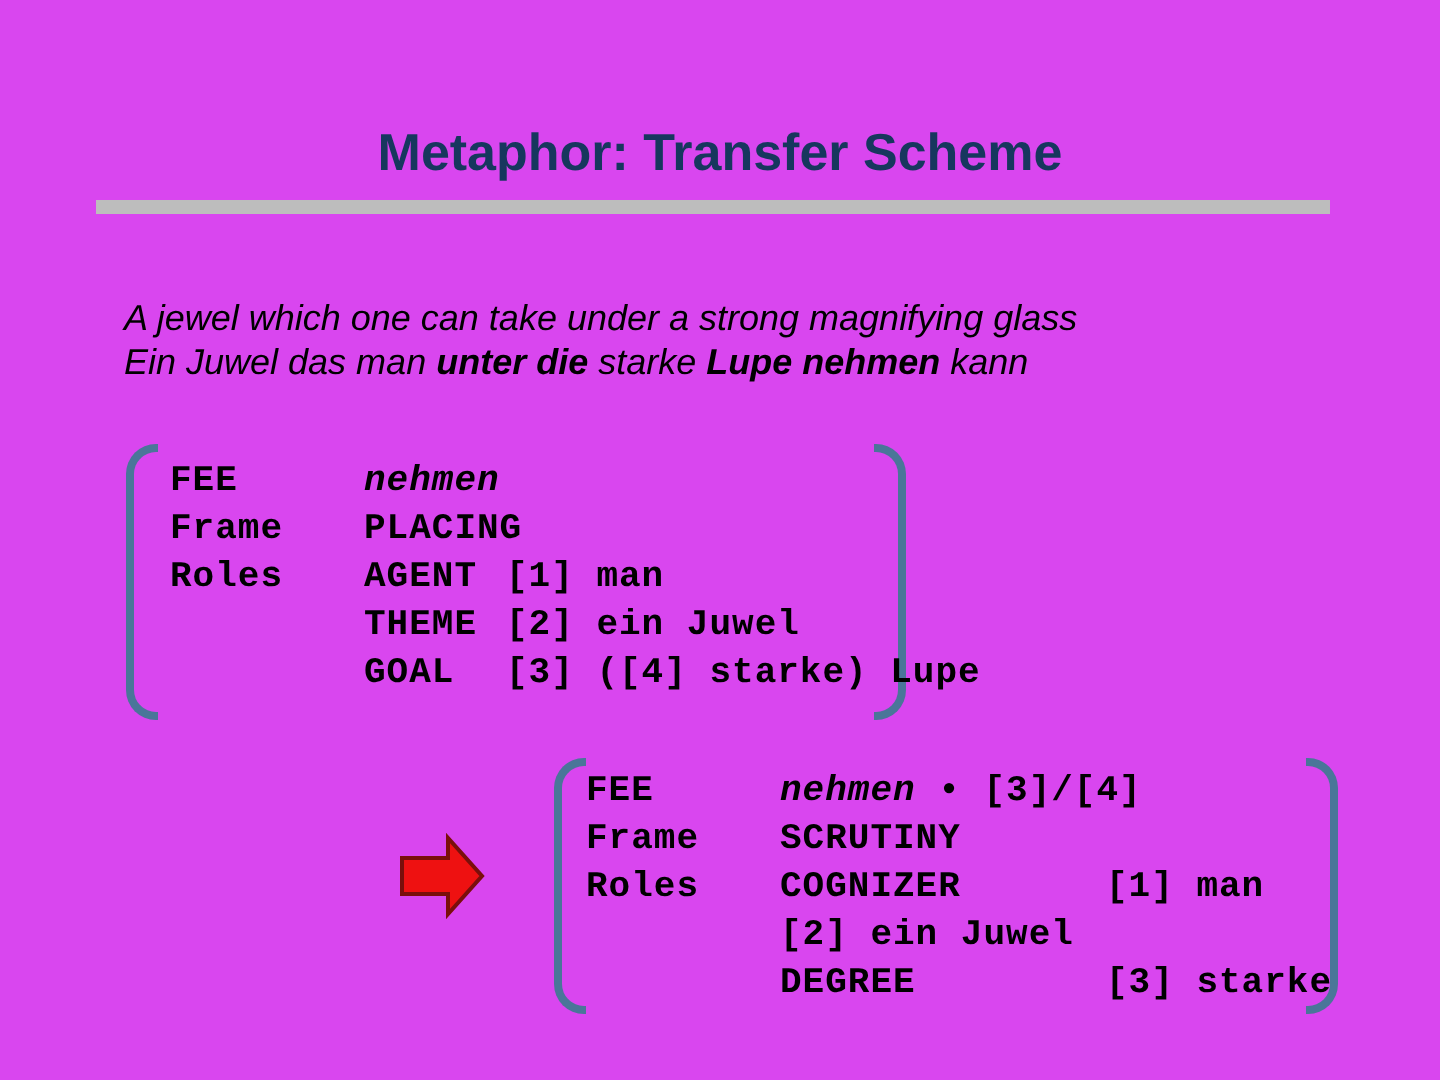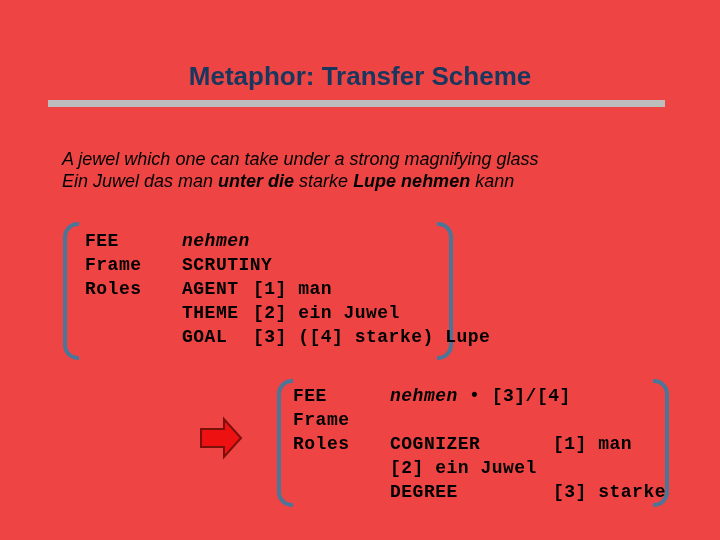--- a/index.html
+++ b/index.html
@@ -7,21 +7,21 @@
     --divider-color:#bdbdbd;
     --bracket-color:#4a7699;
     --arrow-fill:#ee1111;
     --arrow-outline:#7a0f0b;
   }
   *{margin:0;padding:0;box-sizing:border-box;}
   html,body{background:#fff;}
   .slide{
     position:relative;
     width:720px;height:540px;
-    background:#ef4444;
+    background:#d946ef;
     overflow:hidden;
     font-family:"Liberation Sans",sans-serif;
     color:#000;
   }
   .page-title{
     position:absolute;left:0;right:0;top:61px;
     text-align:center;
     font-size:26px;font-weight:bold;
     color:var(--title-color);
     letter-spacing:0px;
@@ -101,21 +101,21 @@
   <div class="frame-box" id="frame1">
     <div class="bracket left"></div>
     <div class="bracket right"></div>
     <div class="fcontent">
       <div class="frow">
           <span class="clabel">FEE</span>
           <span class="lex">nehmen</span>
         </div>
       <div class="frow">
           <span class="clabel">Frame</span>
-          <span>SCRUTINY</span>
+          <span>PLACING</span>
         </div>
       <div class="frow">
           <span class="clabel">Roles</span>
           <span class="crole">AGENT</span>
           <span>[1] man</span>
         </div>
       <div class="frow">
           <span class="clabel"></span>
           <span class="crole">THEME</span>
           <span>[2] ein Juwel</span>
@@ -135,20 +135,21 @@
   <div class="frame-box" id="frame2">
     <div class="bracket left"></div>
     <div class="bracket right"></div>
     <div class="fcontent">
       <div class="frow">
           <span class="clabel">FEE</span>
           <span><span class="lex">nehmen</span><span> • [3]/[4]</span></span>
         </div>
       <div class="frow">
           <span class="clabel">Frame</span>
+          <span>SCRUTINY</span>
         </div>
       <div class="frow">
           <span class="clabel">Roles</span>
           <span class="crole">COGNIZER</span>
           <span>[1] man</span>
         </div>
       <div class="frow">
           <span class="clabel"></span>
           <span>[2] ein Juwel</span>
         </div>

